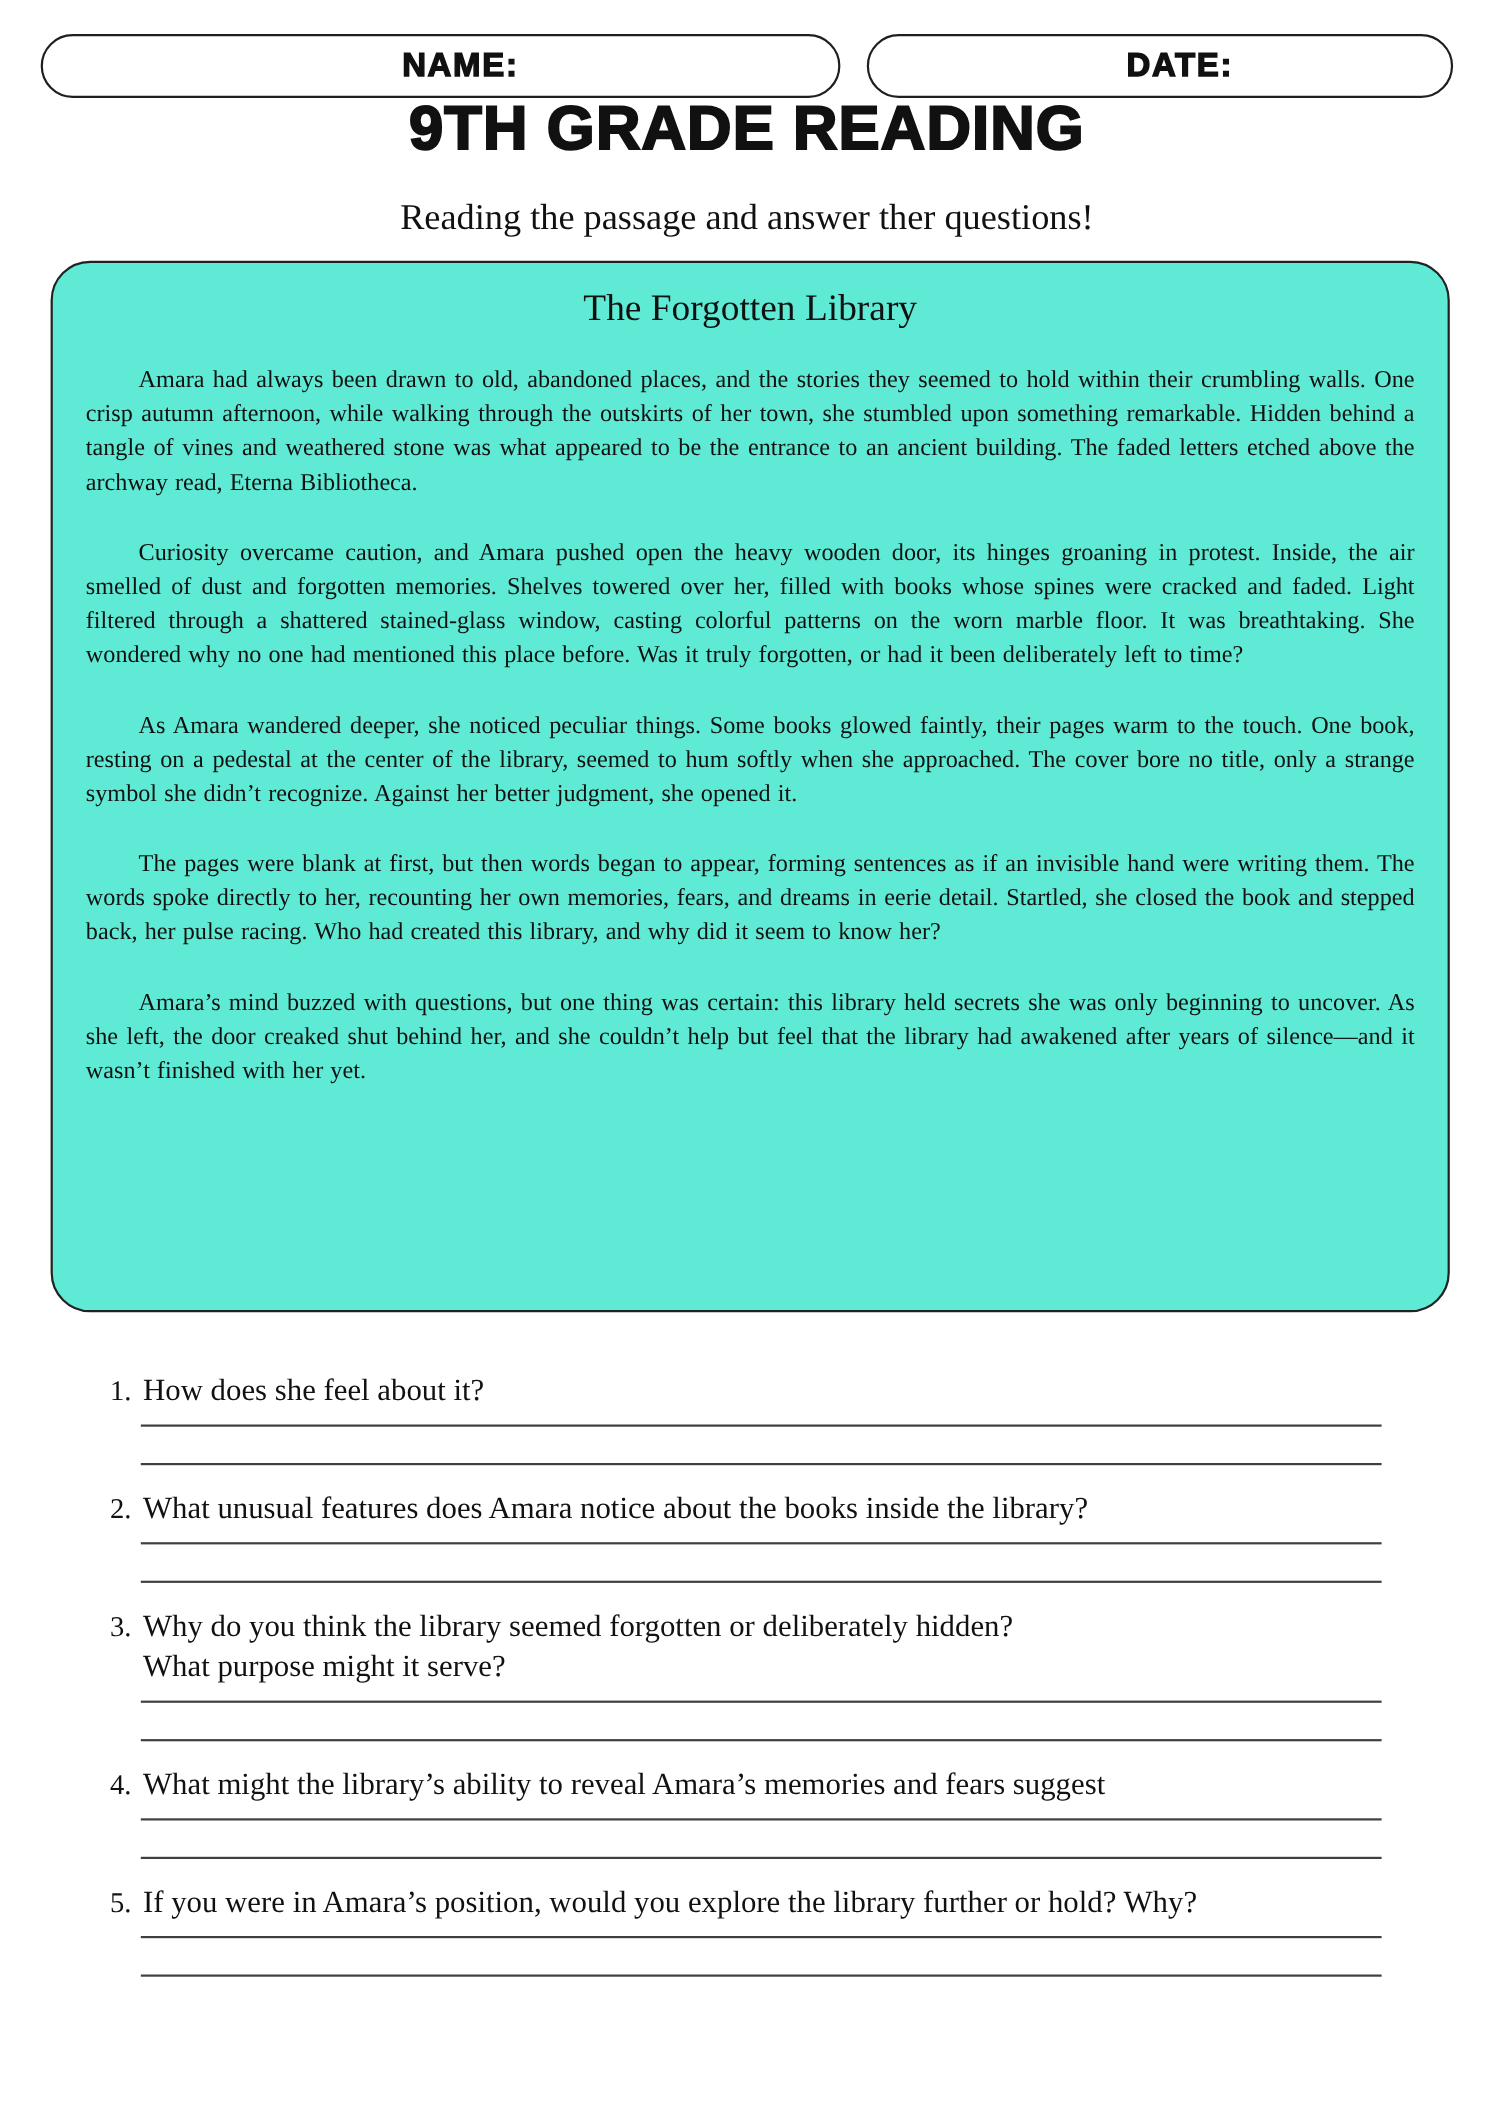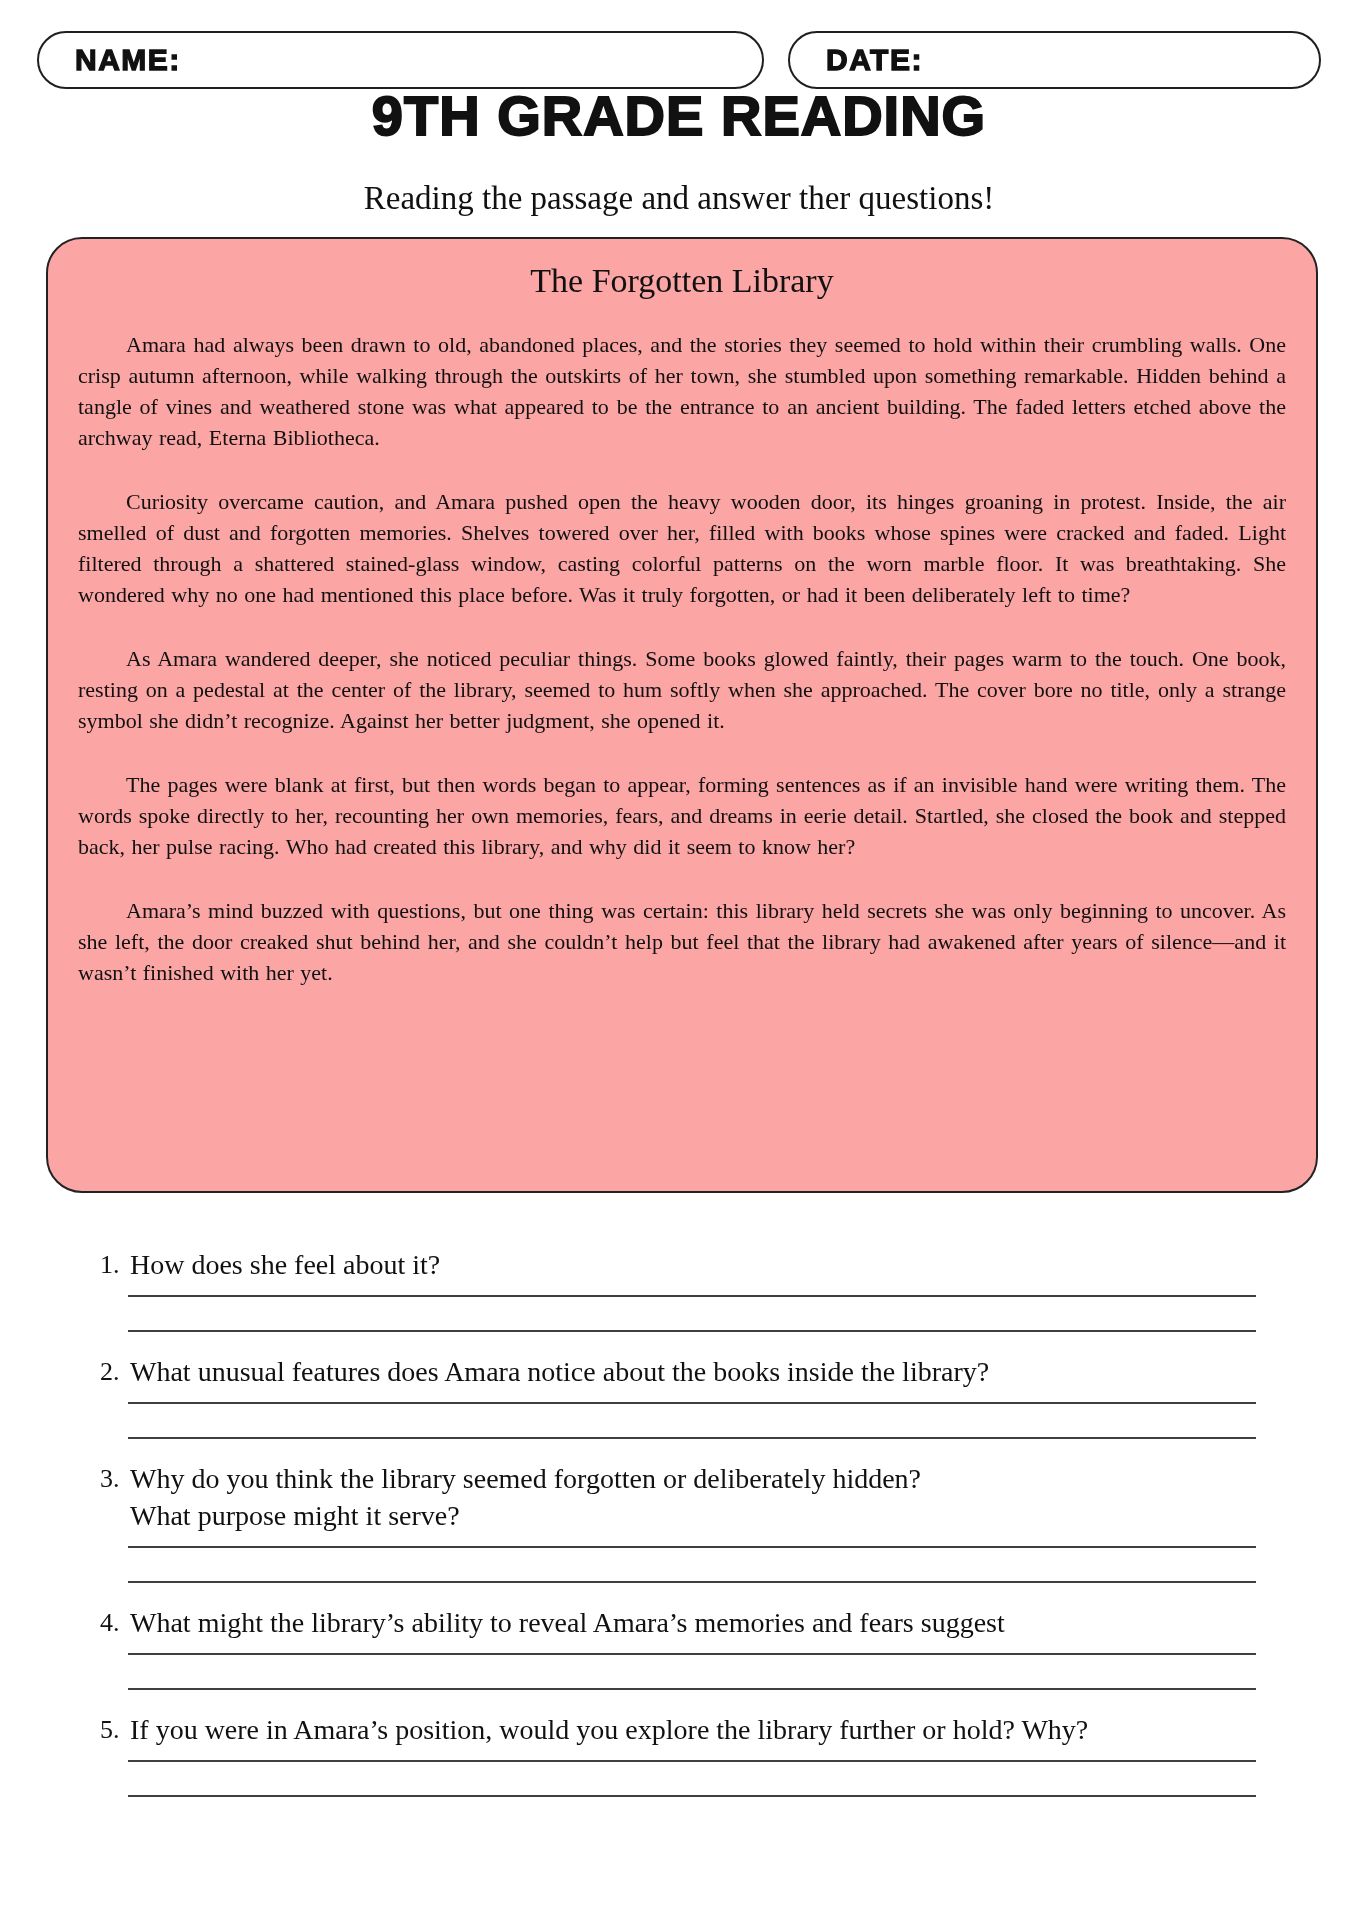--- a/index.html
+++ b/index.html
@@ -11,21 +11,21 @@
     color: #111111;
     font-family: "Liberation Serif", serif;
     overflow: hidden;
   }
 
   
   .field-box {
     position: absolute; top: 31px; height: 58px;
     border: 2.5px solid #1f1f1f; border-radius: 29px;
     display: flex; align-items: center;
-    padding-left: 36px; background: #ffffff;
+    padding-left: 36px; background: #ffffff; justify-content: center;
   }
   #name-box { left: 37px;  width: 727px; }
   #date-box { left: 788px; width: 533px; }
   .field-label {
     font-family: "Liberation Sans", sans-serif;
     font-weight: bold; font-size: 30px; letter-spacing: 1.5px;
     -webkit-text-stroke: 1.3px #111111;
   }
 
   
@@ -40,21 +40,21 @@
   .subtitle {
     position: absolute; top: 180px; left: 0; width: 100%;
     text-align: center; font-size: 33px; line-height: 36px;
   }
 
   
   .passage-box {
     position: absolute; left: 46px; top: 237px;
     width: 1272px; height: 956px;
     border: 2.5px solid #222222; border-radius: 36px;
-    padding: 16px 30px 0 30px; background: #fca5a5;
+    padding: 16px 30px 0 30px; background: #5eead4;
   }
   .passage-title {
     text-align: center; font-size: 34px; line-height: 44px;
     margin: 4px 0 26px 0;
   }
   .passage-para {
     font-size: 22px; line-height: 31px;
     margin: 0 0 33px 0;
     text-indent: 48px; text-align: justify; word-spacing: 1px;
   }

